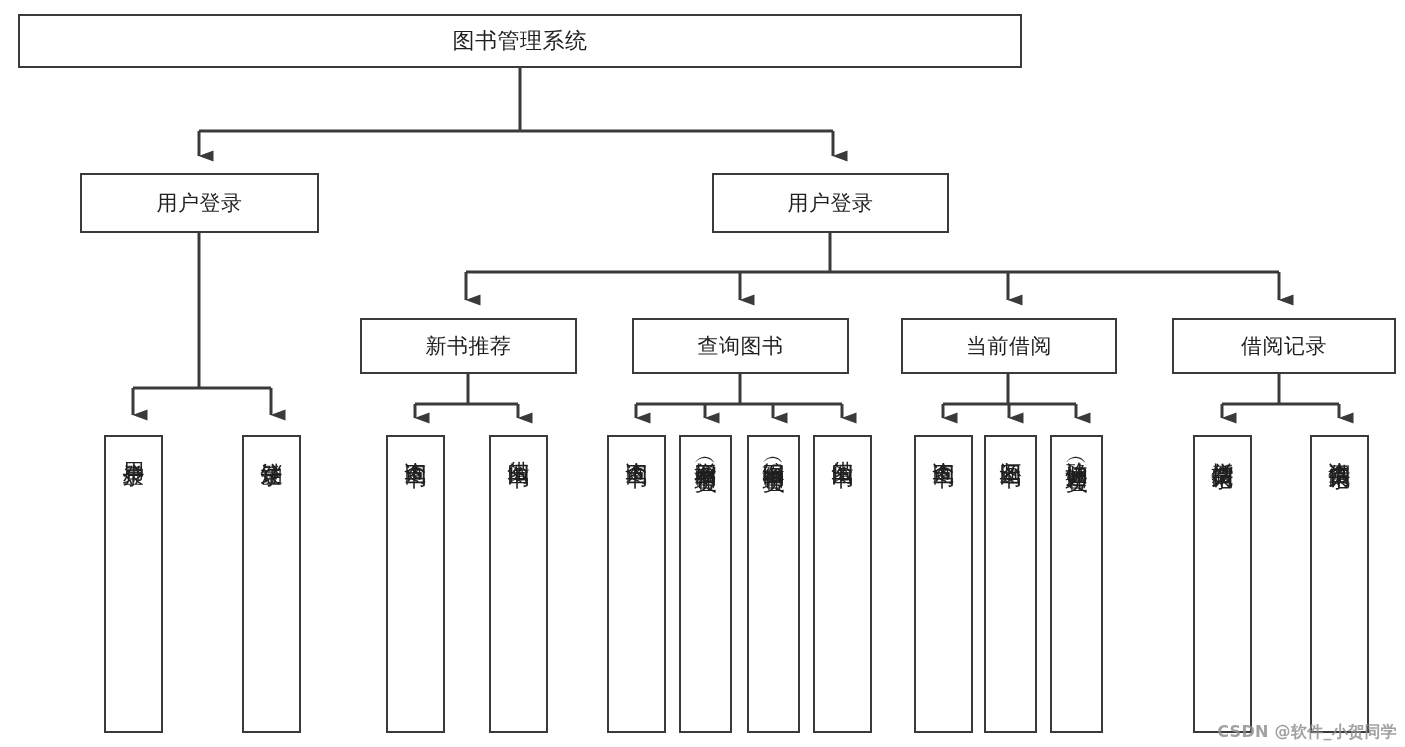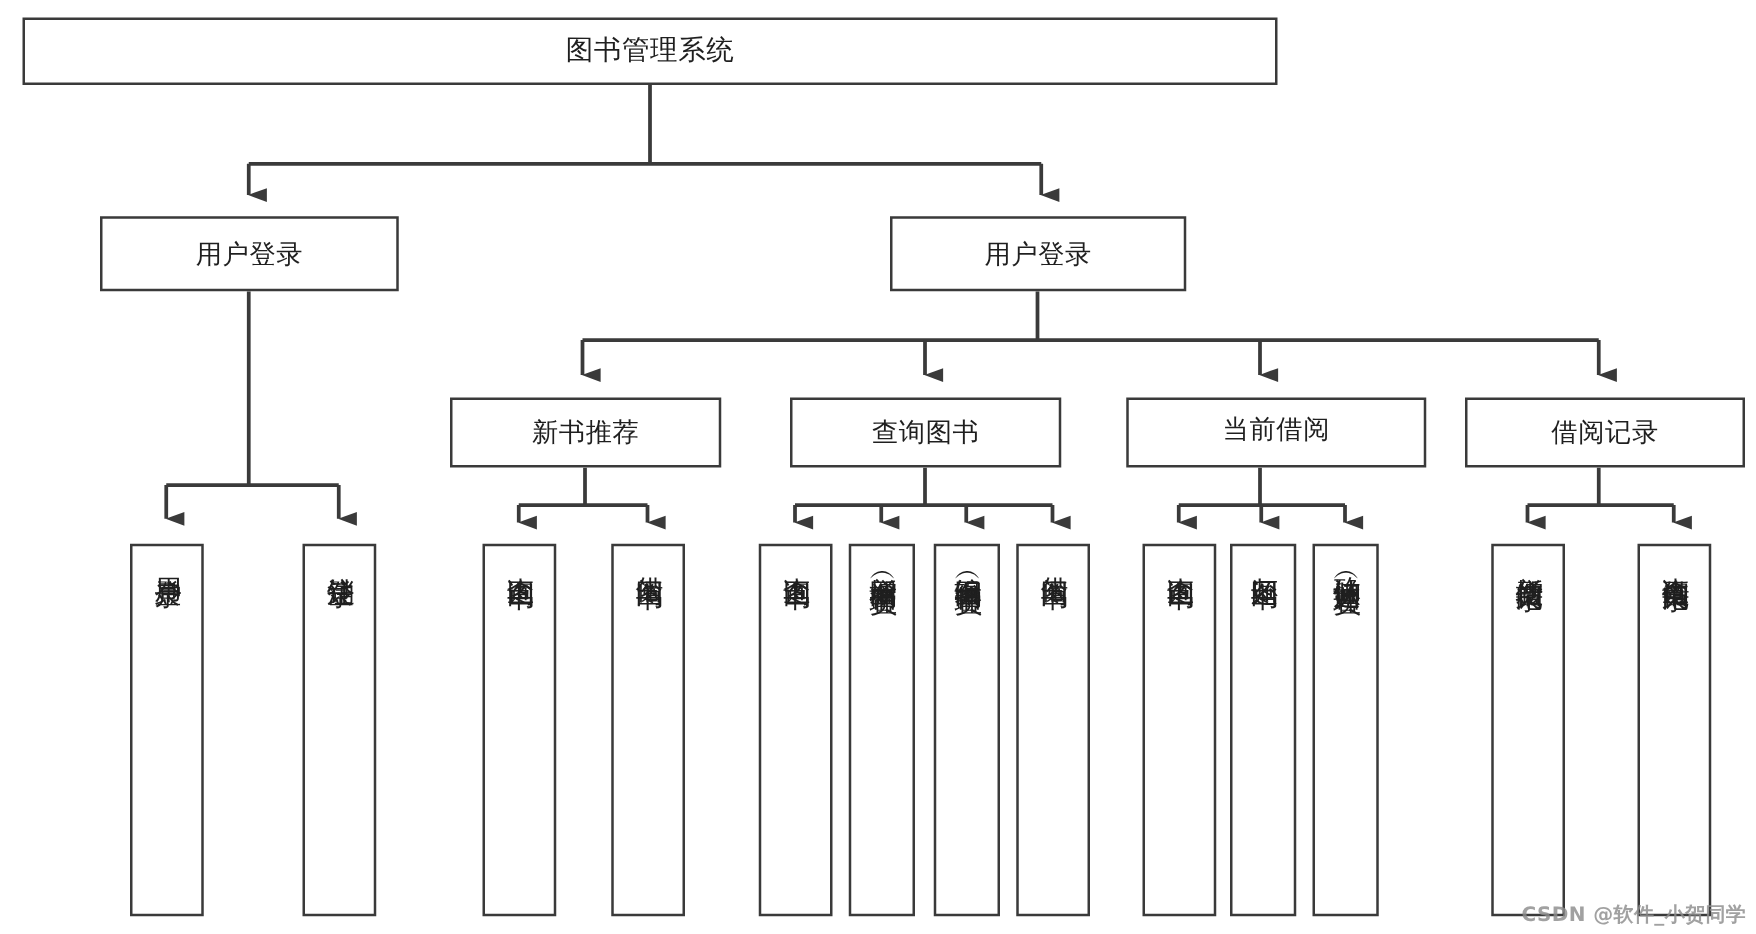--- a/index.html
+++ b/index.html
@@ -130,21 +130,21 @@
   </div>
 
   <div class="node horiz" style="left:360px;top:318px;width:217px;height:56px;">
     <span class="lbl">新书推荐</span>
   </div>
 
   <div class="node horiz" style="left:632px;top:318px;width:217px;height:56px;">
     <span class="lbl">查询图书</span>
   </div>
 
-  <div class="node horiz" style="left:901px;top:318px;width:240px;height:56px;font-family:Liberation Mono, monospace;">
+  <div class="node horiz" style="left:901px;top:318px;width:216px;height:56px;">
     <span class="lbl">当前借阅</span>
   </div>
 
   <div class="node horiz" style="left:1172px;top:318px;width:224px;height:56px;">
     <span class="lbl">借阅记录</span>
   </div>
 
   <div class="node vert" style="left:104px;top:435px;width:59px;height:298px;">
     <span class="lbl">用户登录</span>
   </div>

